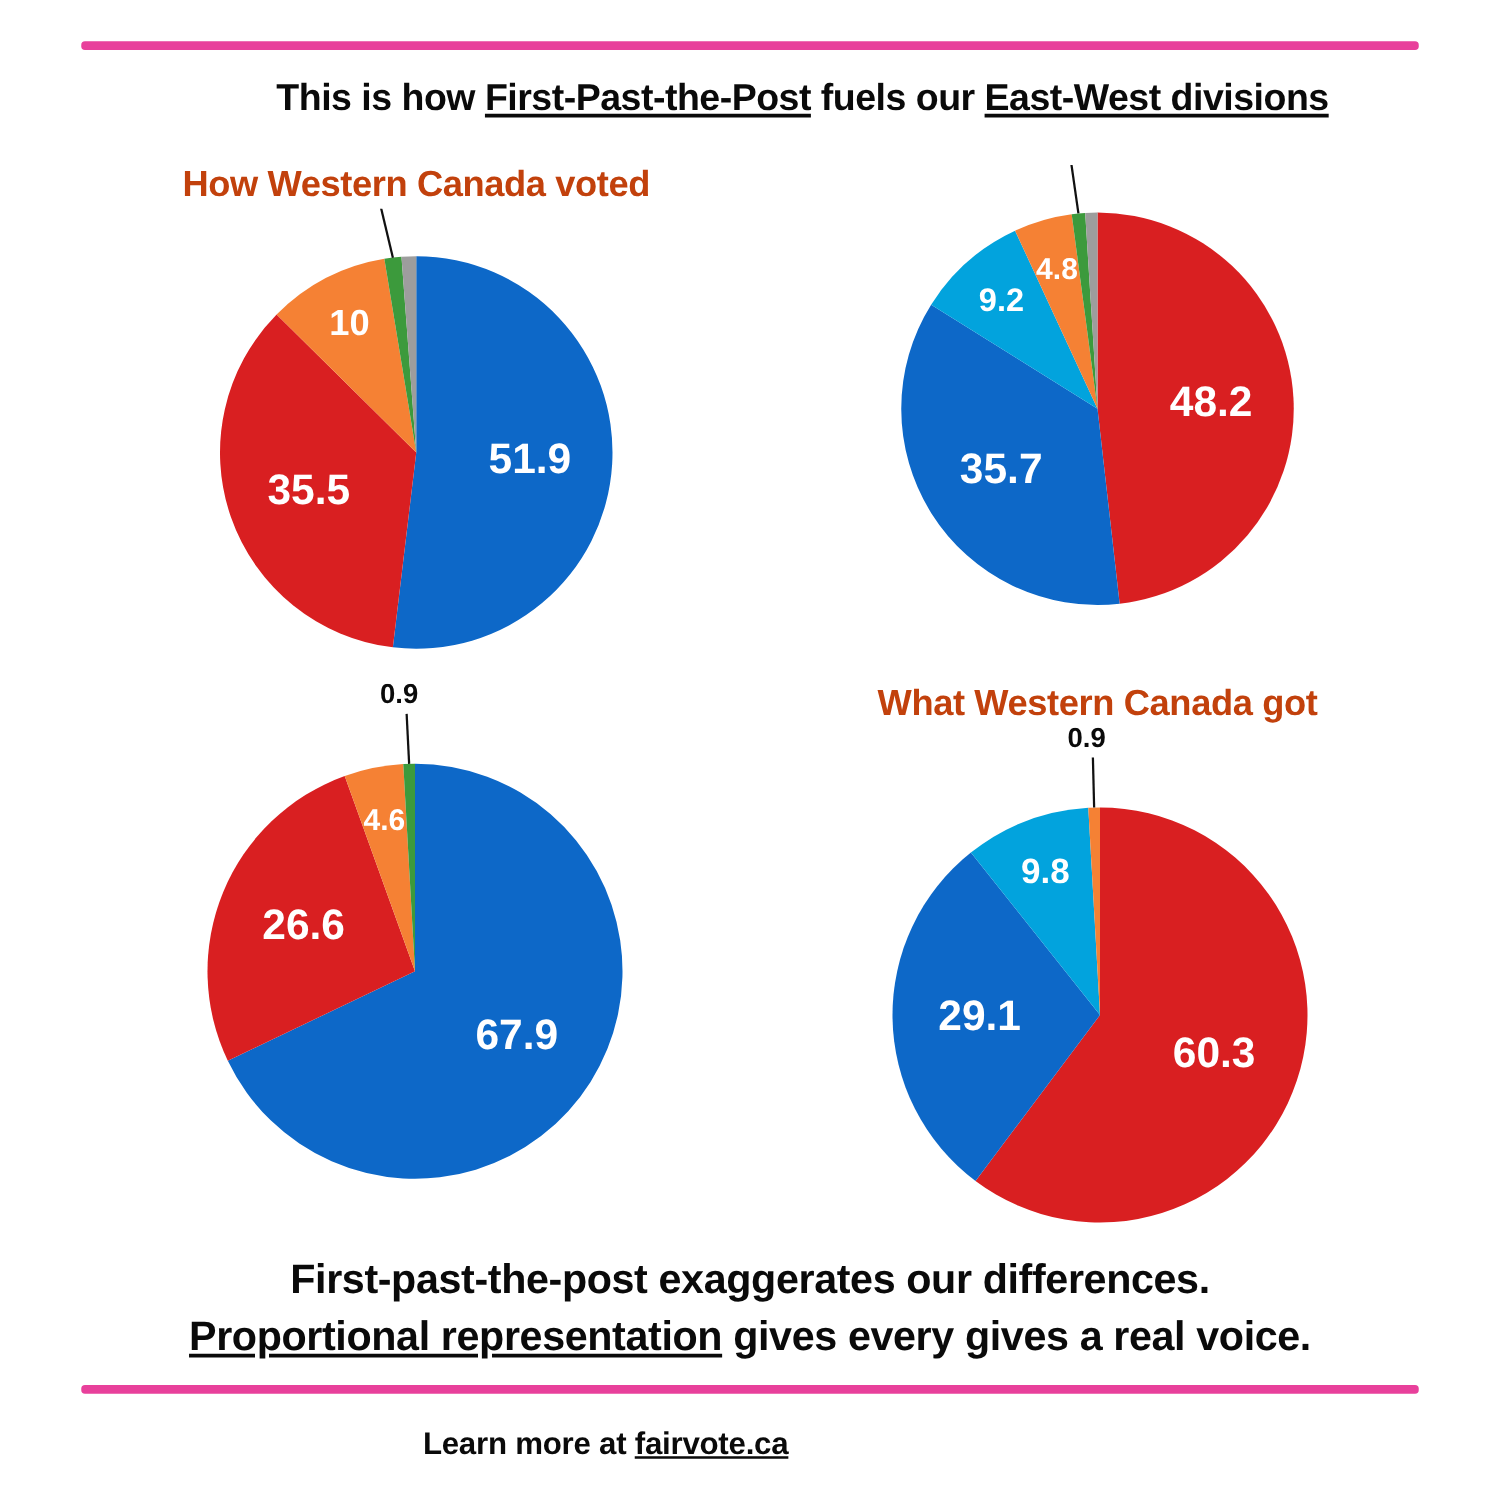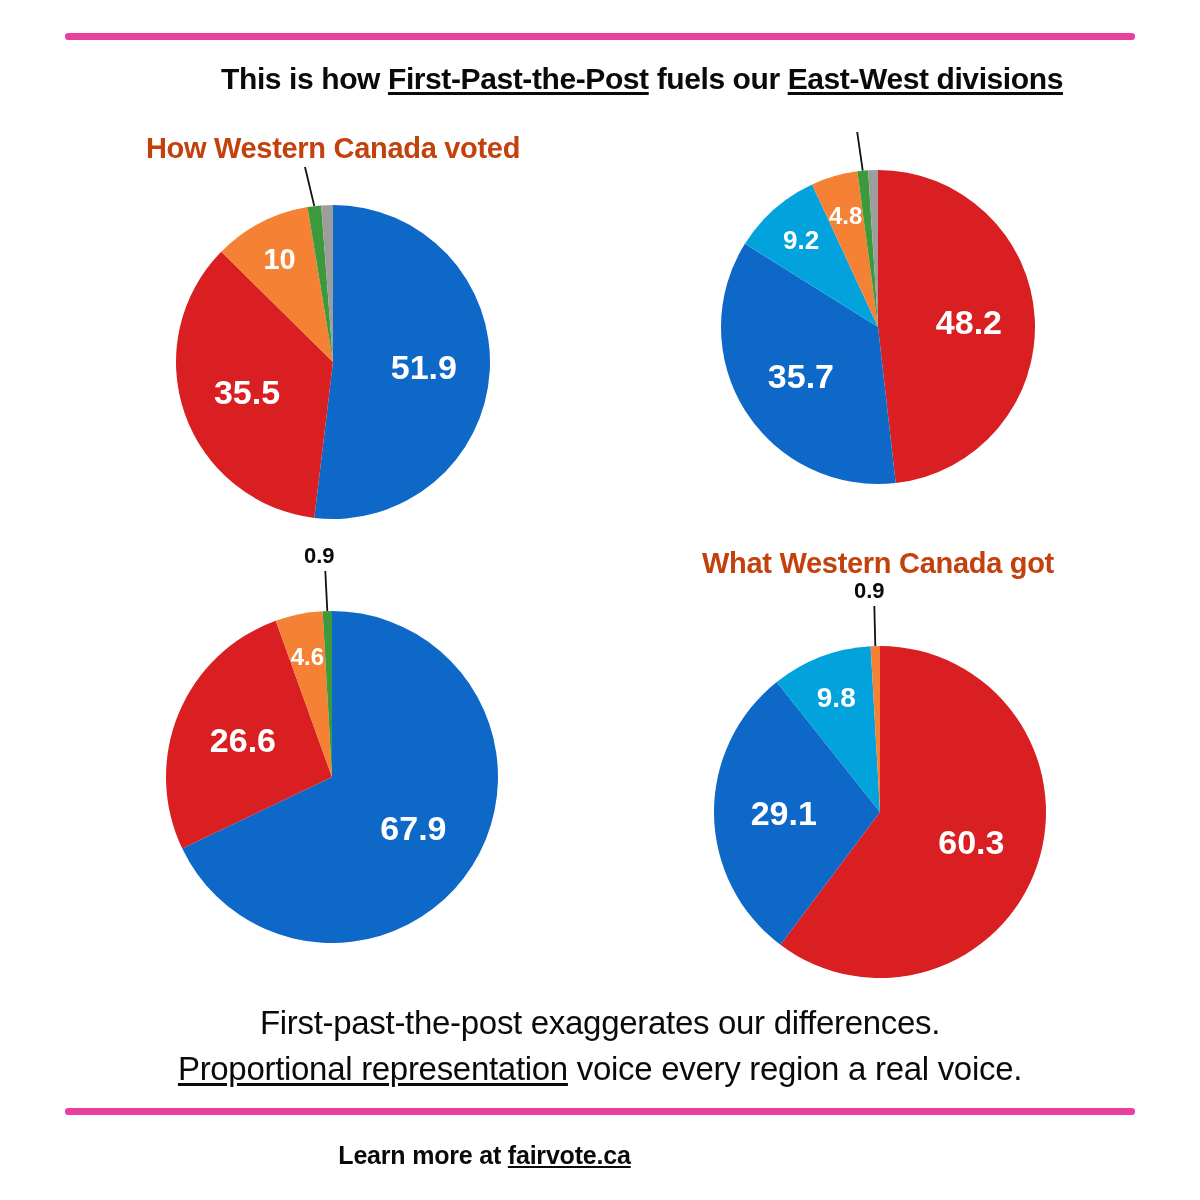--- a/index.html
+++ b/index.html
@@ -82,21 +82,21 @@
   }
 
   
   #footer-message {
     position: absolute;
     top: 1000px;
     left: 0;
     width: 1200px;
     text-align: center;
     color: #0a0a0a;
-    font-weight: normal;
+    font-weight: bold;
     font-size: 33px;
     line-height: 46px;
     letter-spacing: -0.3px;
   }
   #footer-message u { text-decoration: underline; text-underline-offset: 3px; text-align: center; }
 
   #learn-more {
     position: absolute;
     top: 1141px;
     left: 0;
@@ -183,20 +183,20 @@
         <text class="slice-label" x="175.72960186255915" y="231.35972146361863" font-size="34" text-anchor="middle" dominant-baseline="central">29.1</text>
         <text class="slice-label" x="228.26015204469013" y="115.21110114280921" font-size="28" text-anchor="middle" dominant-baseline="central">9.8</text>
         <path class="leader" d="M 267.3117728944822 64.06621643978858 L 266.3117728944822 24.066216439788576"></path>
         <text class="outside-label" x="261.3117728944822" y="8.066216439788576" font-size="22" text-anchor="middle" dominant-baseline="central">0.9</text>
       </svg>
     </div>
 </div>
 
 <div id="footer-message">
   <div>First-past-the-post exaggerates our differences.</div>
-  <div><u>Proportional representation</u><span> voice every region a real voice.</span></div>
+  <div><u>Proportional representation</u><span> gives every gives a real voice.</span></div>
 </div>
 
 <div class="rule" id="rule-bottom" style="background: rgb(232, 64, 155);"></div>
 
 <div id="learn-more">
   <span>Learn more at </span><u>fairvote.ca</u>
 </div>
 
 </body></html>

